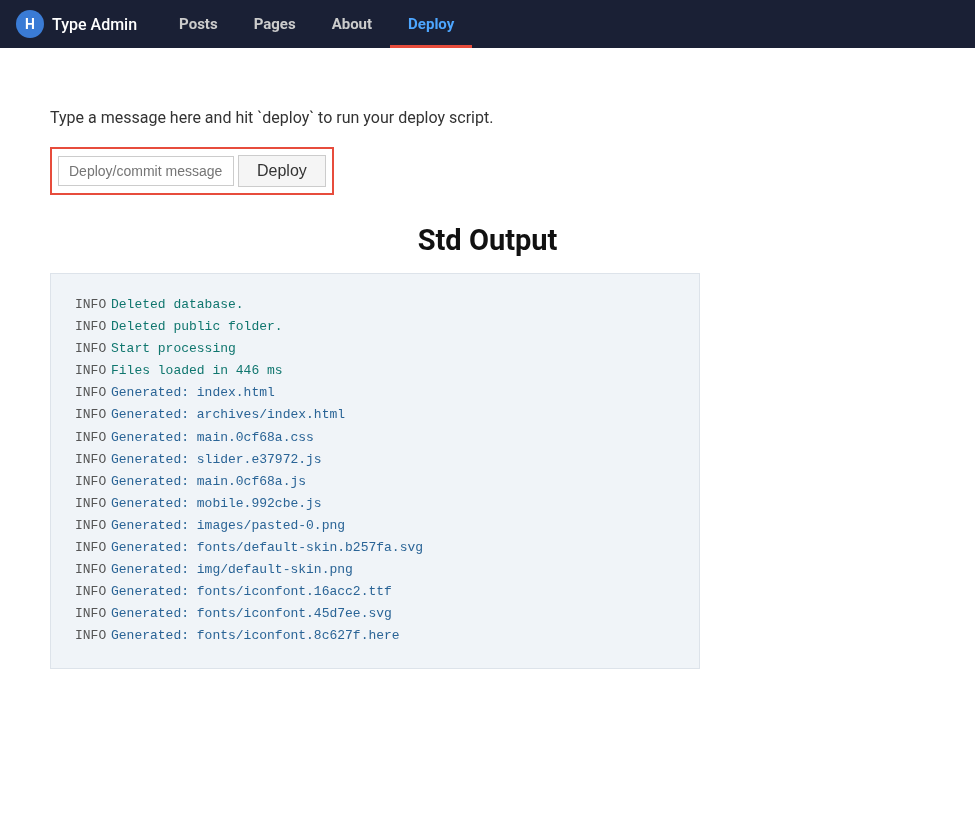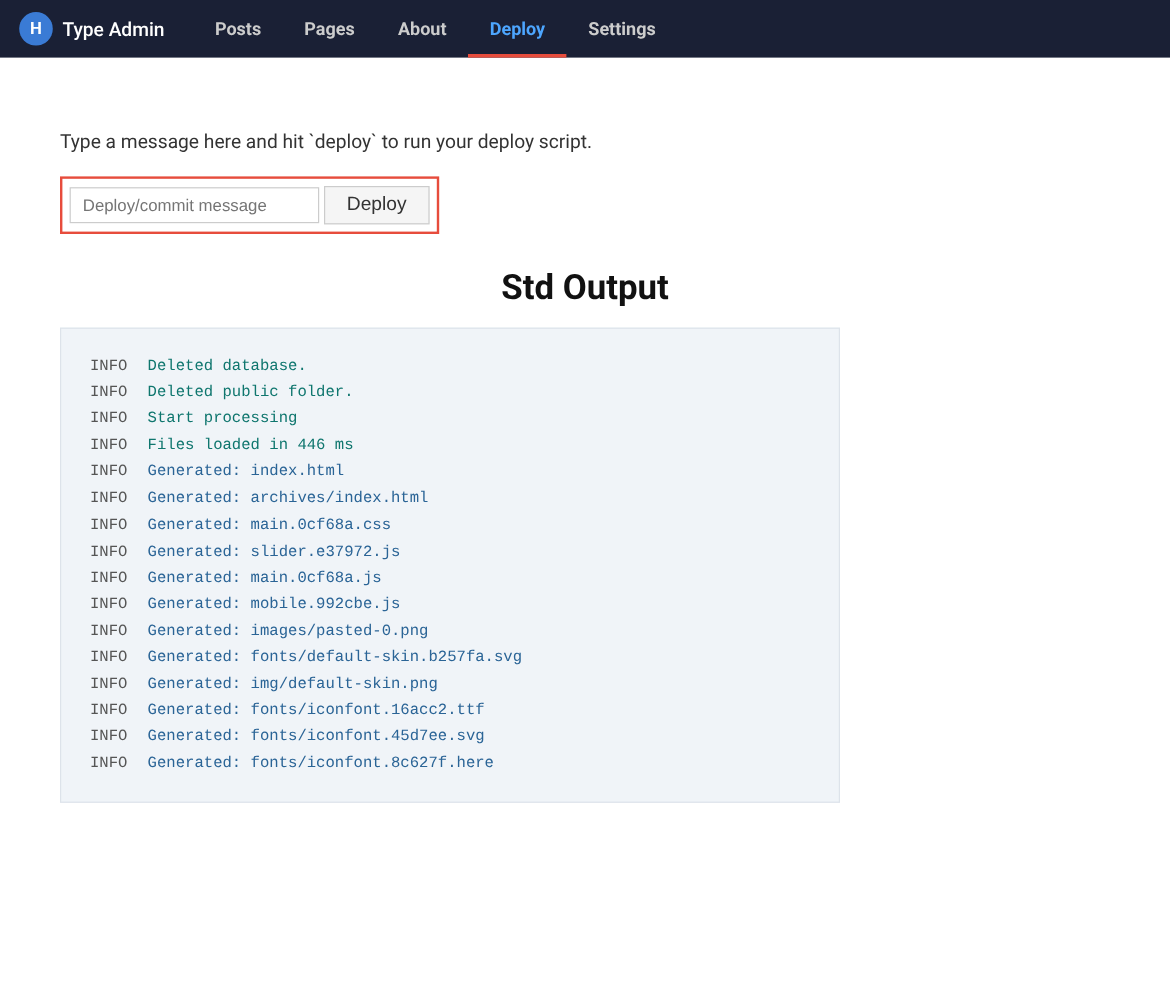--- a/index.html
+++ b/index.html
@@ -92,21 +92,21 @@
       margin-bottom: 28px;
       border: 2px solid #e74c3c;
       display: inline-flex;
       padding: 6px;
     }
 
     .deploy-input {
       border: 1px solid #ccc;
       padding: 6px 10px;
       font-size: 14px;
-      width: 208px;
+      width: 176px;
       color: #999;
       outline: none;
     }
 
     .deploy-button {
       background: #f5f5f5;
       border: 1px solid #ccc;
       padding: 6px 18px;
       font-size: 16px;
       cursor: pointer;
@@ -128,21 +128,21 @@
       border: 1px solid #dde3ea;
       padding: 20px 24px;
       font-family: 'Courier New', Courier, monospace;
       font-size: 13px;
       line-height: 1.7;
       width: 650px;
     }
 
     .output-line {
       display: flex;
-      gap: 12px;
+      gap: 0;
     }
 
     .log-level {
       color: #555;
       min-width: 36px;
     }
 
     .log-message {
       color: #0f766e;
     }
@@ -159,21 +159,20 @@
     <div class="nav-logo-icon">
       <span>H</span>
     </div>
     <span class="nav-logo-text">Type Admin</span>
   </div>
   <div class="nav-items">
     <a class="nav-item">Posts</a>
     <a class="nav-item">Pages</a>
     <a class="nav-item">About</a>
     <a class="nav-item active">Deploy</a>
-    <a class="nav-item">Settings</a>
   </div>
 </nav>
 
 <div class="main-content">
 
   <p class="description">Type a message here and hit `deploy` to run your deploy script.</p>
 
   <div class="deploy-form">
     <input class="deploy-input" type="text" placeholder="Deploy/commit message" style="">
     <button class="deploy-button">Deploy</button>

